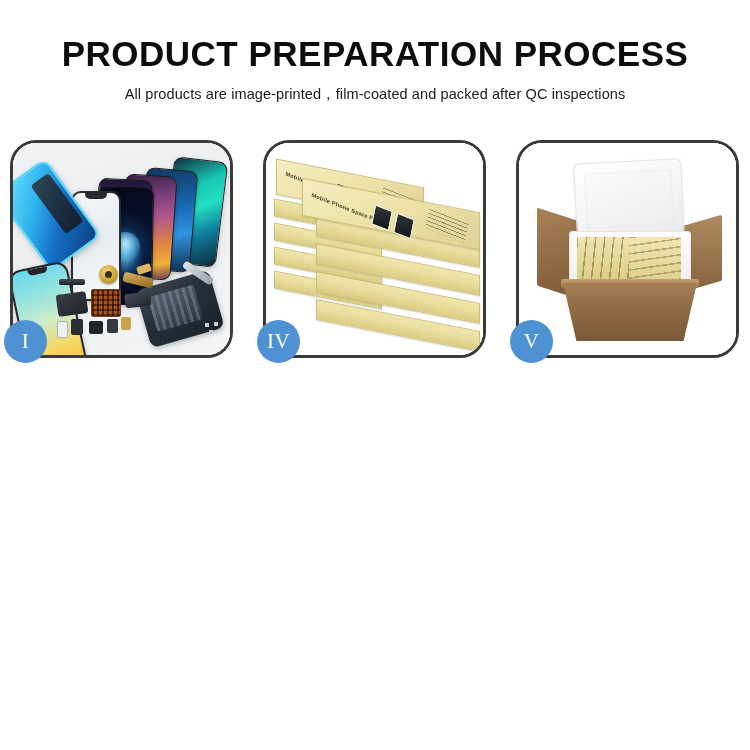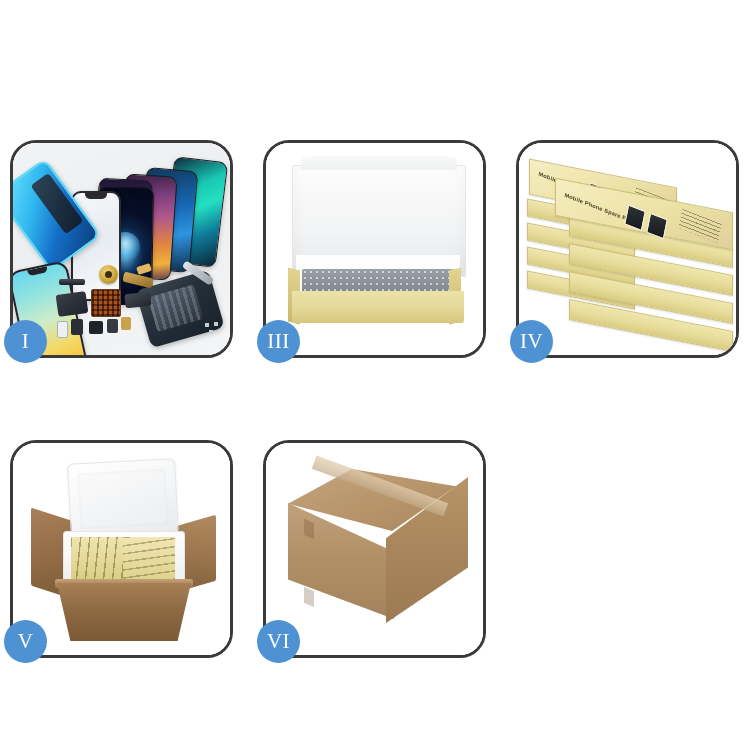--- a/index.html
+++ b/index.html
@@ -590,20 +590,22 @@
     left: 24px; top: 120px;
     width: 10px; height: 16px;
     background: rgba(120,92,58,0.3);
     transform: skewY(24deg);
   }
 </style>
 </head>
 <body>
 
 <div class="header">
+  <h1 class="page-title">PRODUCT PREPARATION PROCESS</h1>
+  <p class="page-subtitle">All products are image-printed，film-coated and packed after QC inspections</p>
 </div>
 
 <div class="grid">
 
   <div class="panel">
     <div class="panel-inner">
       <div class="stage">
         <div class="p1-bg"></div>
         <div class="phone ph-teal"></div>
         <div class="phone ph-blue"></div>
@@ -629,34 +631,20 @@
           <div class="pt pt-chip6"></div>
           <div class="pt pt-tool"></div>
           <div class="pt pt-screws"></div>
         </div>
       </div>
     </div>
     <div class="badge">I</div>
   </div>
 
 
-  <div class="panel">
-    <div class="panel-inner">
-      <div class="stage">
-        <div class="p3-bg"></div>
-        <div class="box3-lid"></div>
-        <div class="box3-foam"></div>
-        <div class="box3-grey"></div>
-        <div class="box3-left"></div>
-        <div class="box3-right"></div>
-        <div class="box3-front"></div>
-      </div>
-    </div>
-    <div class="badge">III</div>
-  </div>
 
   <div class="panel">
     <div class="panel-inner">
       <div class="stage">
         <div class="p4-bg"></div>
         <div class="stack">
 
           <div class="sbox" style="left:2px;  top:48px;  width:106px; height:16px; transform:skewY(11deg);"></div>
           <div class="sbox" style="left:2px;  top:72px;  width:106px; height:16px; transform:skewY(11deg);"></div>
           <div class="sbox" style="left:2px;  top:96px;  width:106px; height:16px; transform:skewY(11deg);"></div>
@@ -696,30 +684,14 @@
         <div class="c5-foamlid"></div>
         <div class="c5-foambody"></div>
         <div class="c5-contents"></div>
         <div class="c5-rim"></div>
         <div class="c5-body"></div>
       </div>
     </div>
     <div class="badge">V</div>
   </div>
 
-  <div class="panel">
-    <div class="panel-inner">
-      <div class="stage">
-        <div class="p6-bg"></div>
-        <div class="c6">
-          <div class="c6-left"></div>
-          <div class="c6-right"></div>
-          <div class="c6-top"></div>
-          <div class="c6-tape"></div>
-          <div class="c6-seam1"></div>
-          <div class="c6-seam2"></div>
-        </div>
-      </div>
-    </div>
-    <div class="badge">VI</div>
-  </div>
 
 </div>
 
 </body></html>

